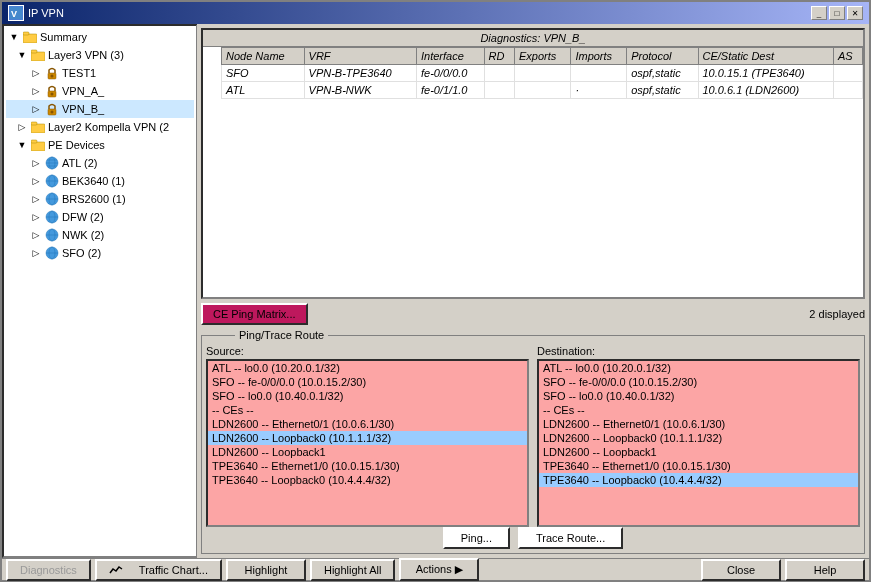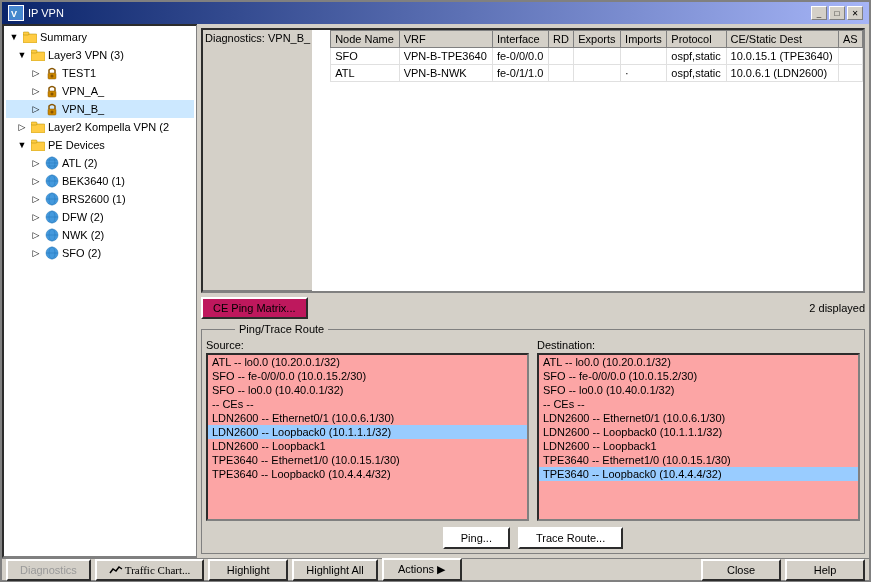--- a/index.html
+++ b/index.html
@@ -131,22 +131,24 @@
       overflow: hidden;
       padding: 4px;
     }
 
     
     .diag-area {
       border: 2px inset #808080;
       background: white;
       flex: 1;
       display: flex;
+      flex-direction: column;
       overflow: hidden;
       margin-bottom: 4px;
+      font-style: italic;
     }
 
     .diag-title {
       background: #d4d0c8;
       text-align: center;
       padding: 2px;
       border-bottom: 1px solid #808080;
       font-size: 11px;
       font-weight: normal;
     }
@@ -203,21 +205,20 @@
     
     .ping-section {
       border: 1px solid #808080;
       background: #d4d0c8;
       padding: 4px;
     }
 
     .ping-lists-row {
       display: flex;
       gap: 8px;
-      margin-bottom: 6px;
     }
 
     .list-col {
       flex: 1;
       display: flex;
       flex-direction: column;
     }
 
     .list-col-label {
       font-size: 11px;
@@ -583,21 +584,21 @@
         </fieldset>
 
       </div>
 
     </div>
 
   </div>
 
   <div class="status-bar">
     <button class="status-btn disabled">Diagnostics</button>
-    <button class="status-btn" style="display:flex;align-items:center;gap:2px;font-family:Liberation Serif, serif;">
+    <button class="status-btn" style="display:flex;align-items:center;gap:16px;">
       <svg width="14" height="10" viewBox="0 0 14 10">
         <polyline points="1,8 4,4 7,6 10,2 13,4" fill="none" stroke="#000" stroke-width="1.5"></polyline>
       </svg>
       <span>Traffic Chart...</span>
     </button>
     <button class="status-btn">Highlight</button>
     <button class="status-btn">Highlight All</button>
     <button class="status-btn">Actions ▶</button>
     <div class="spacer"></div>
     <button class="status-btn">Close</button>

